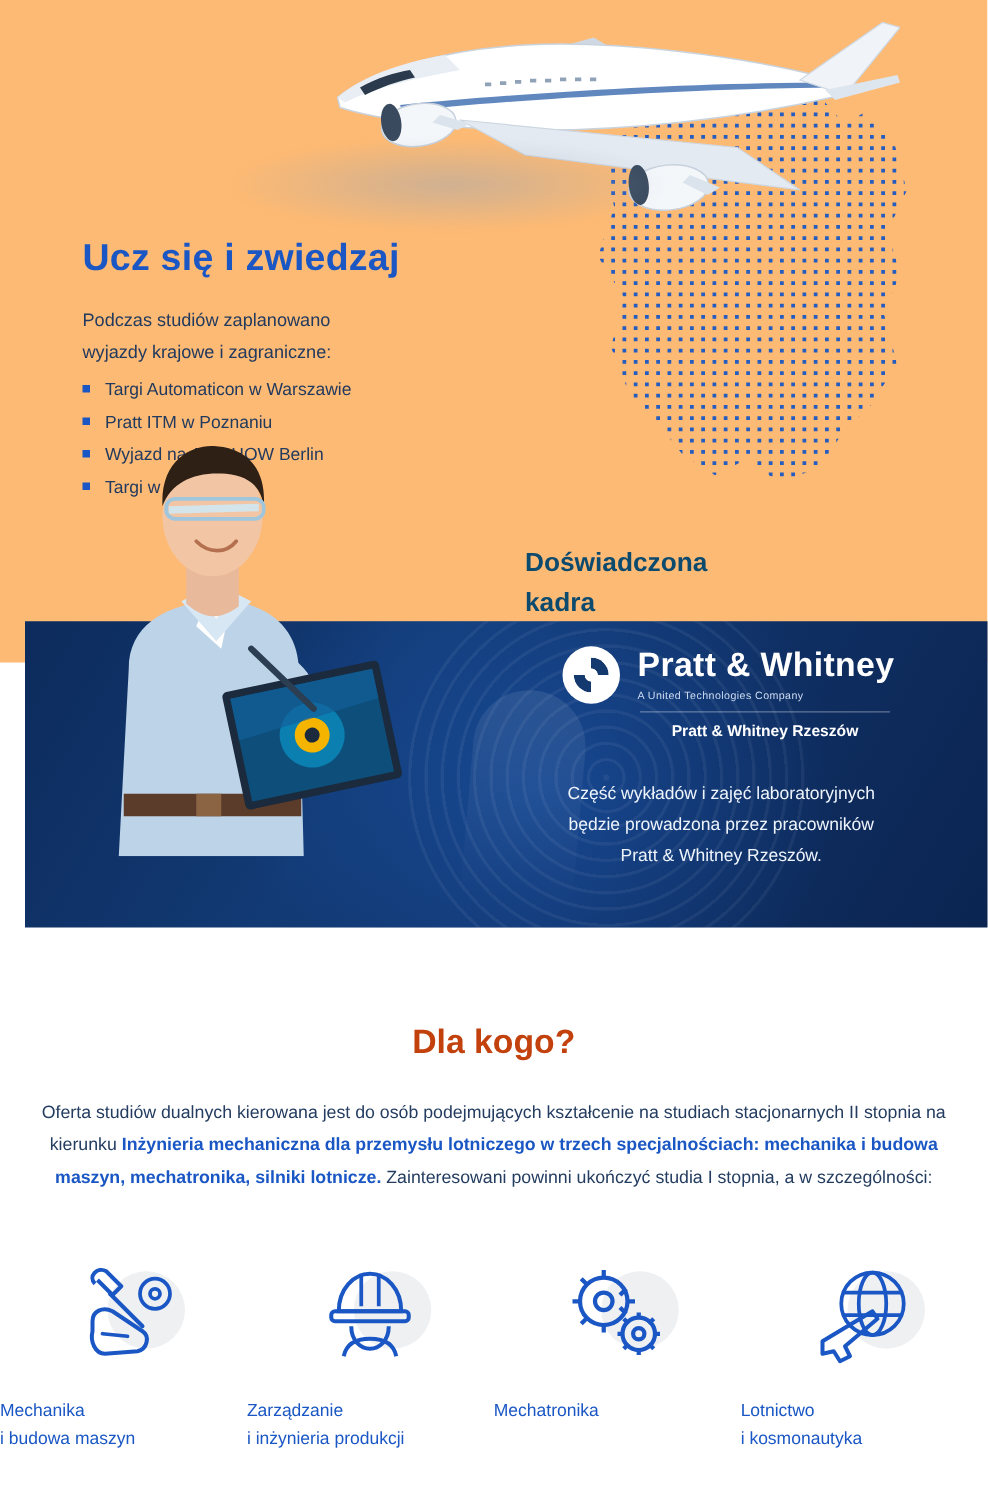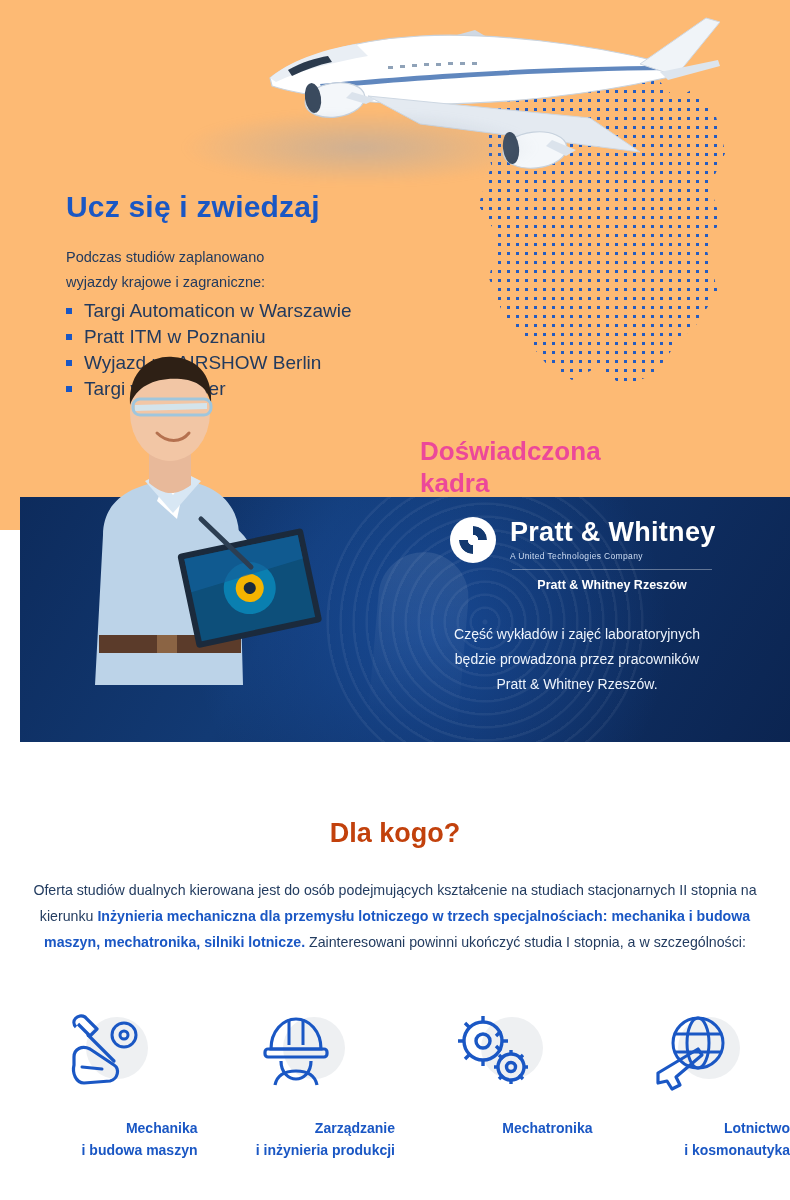--- a/index.html
+++ b/index.html
@@ -72,45 +72,45 @@
   }
   .travel-list {
     position: absolute;
     left: 66px; top: 298px;
     width: 360px;
     list-style: none;
   }
   .travel-list li {
     position: relative;
     padding-left: 18px;
-    font-size: 19px;
+    font-size: 14px;
     line-height: 26px;
     color: #223a5e;
   }
   .travel-list li .bullet {
     position: absolute;
     left: 0; top: 10px;
     width: 6px; height: 6px;
     background: #1a57c4;
   }
 
   
   .sec-staff {
     position: relative;
     width: 790px;
     height: 250px;
     margin-top: -95px;
   }
   .staff-title {
     position: absolute;
     left: 420px; top: 0px;
-    font-size: 26px;
+    font-size: 21px;
     font-weight: bold;
     line-height: 32px;
-    color: #ec4899;
+    color: #0c4a6e;
   }
   .pw-banner {
     position: absolute;
     left: 20px; top: 62px;
     width: 790px; height: 245px;
     background:
       radial-gradient(circle at 52% 55%, rgba(30,90,180,.55), rgba(10,35,80,0) 55%),
       linear-gradient(120deg, #0d2b5c 0%, #123a74 35%, #0f2f63 65%, #0b2450 100%);
     overflow: hidden;
   }
@@ -229,22 +229,21 @@
 
   
   .fields {
     position: absolute;
     left: 0; top: 1005px;
     width: 790px;
     display: flex;
   }
   .field {
     flex: 1;
-    text-align: right;
-    font-weight: bold;
+    text-align: left;
   }
   .field .ico {
     width: 110px; height: 90px;
     margin: 0 auto 22px;
     position: relative;
   }
   .field .blob {
     position: absolute;
     right: 6px; top: 12px;
     width: 62px; height: 62px;

